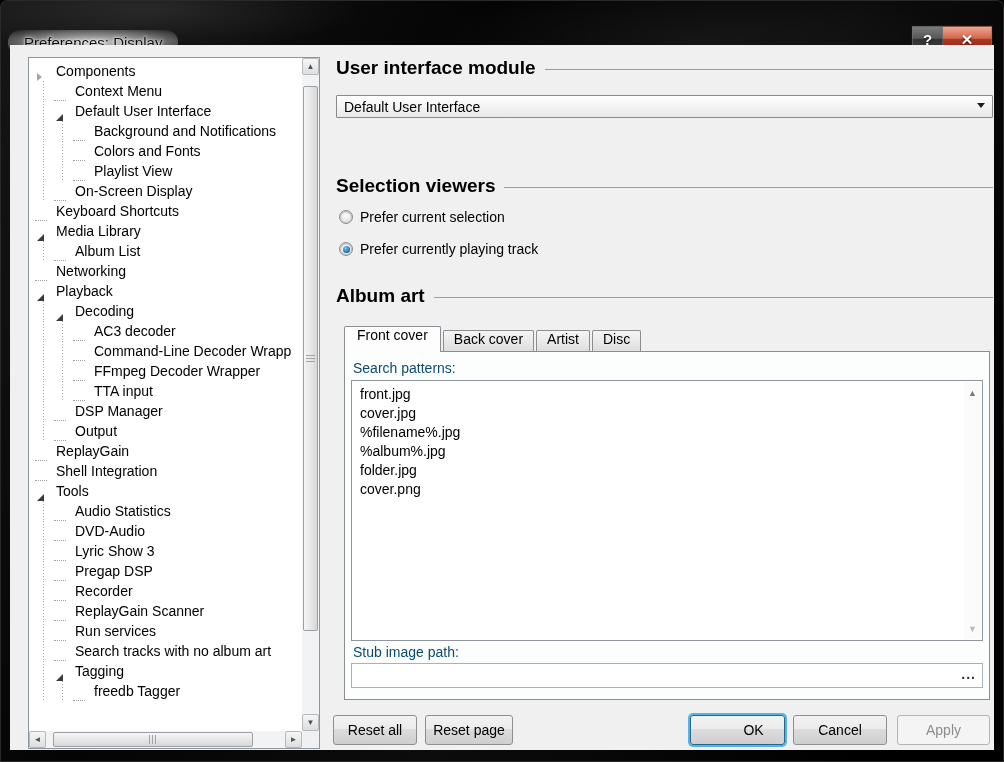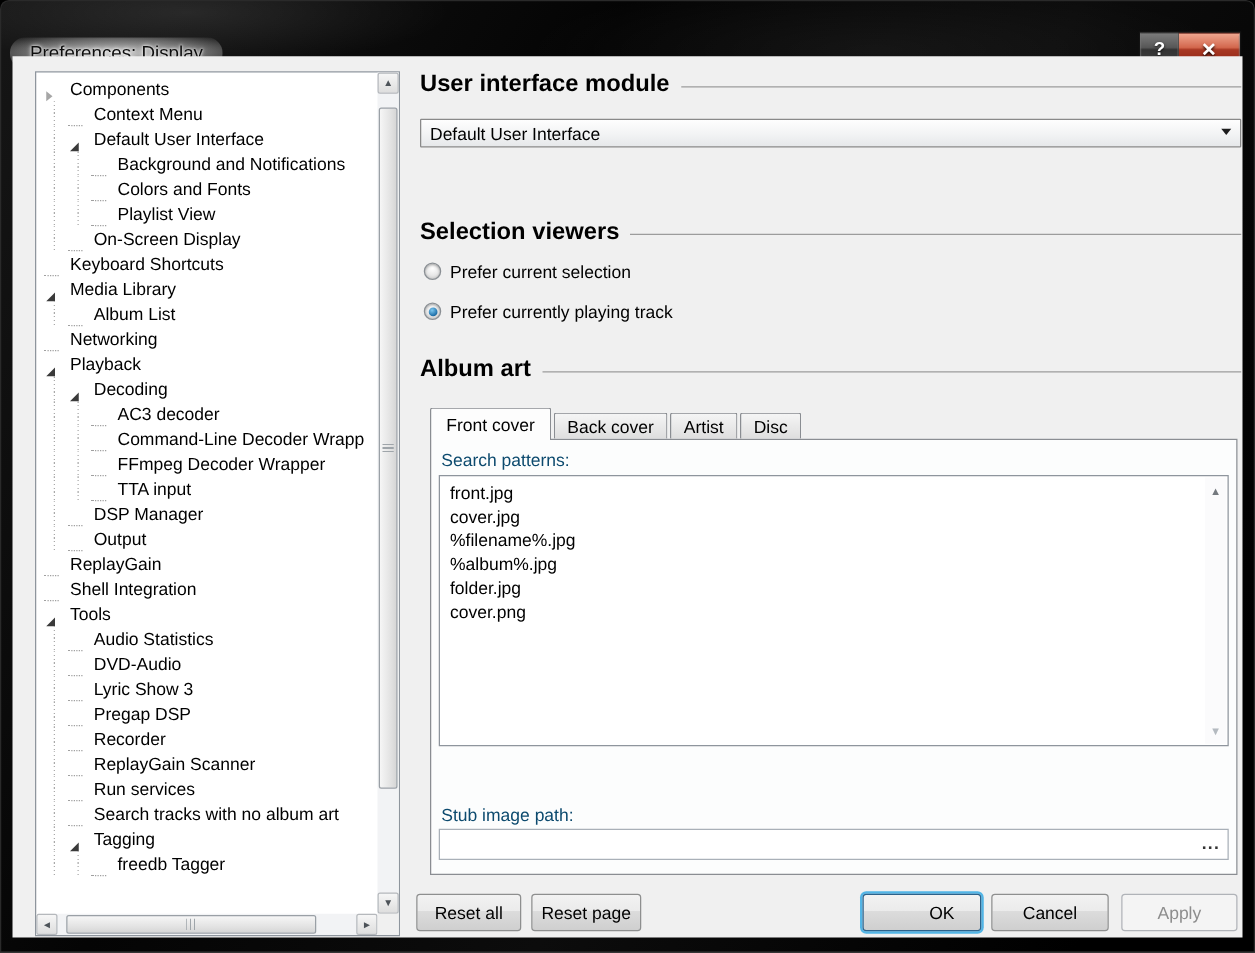--- a/index.html
+++ b/index.html
@@ -58,27 +58,27 @@
     background:linear-gradient(180deg,#fefefe,#f2f3f4 55%,#e6e8ea);display:flex;align-items:center;padding:0 24px 0 7px;font-size:14px;color:#000;}
   .combo .arrow{position:absolute;right:7px;top:7px;width:0;height:0;border-top:5px solid #1d1d1d;border-left:4px solid transparent;border-right:4px solid transparent;}
   .radio-row{position:absolute;left:9px;display:flex;align-items:center;gap:7px;font-size:14px;color:#000;height:20px;}
   .rr0{top:162px}.rr1{top:194px}
   .radio{width:14px;height:14px;border-radius:50%;flex:0 0 14px;border:1px solid #8a8f94;
     background:radial-gradient(circle at 50% 30%,#ffffff,#e8e8e8 55%,#c2c2c2);box-shadow:inset 0 1px 2px rgba(0,0,0,0.3);}
   .radio.checked::after{content:"";display:block;width:7px;height:7px;margin:2.5px;border-radius:50%;
     background:radial-gradient(circle at 38% 32%,#7cc7ef,#2374ad 65%,#134f7c);}
   
   .tabstrip{position:absolute;left:14px;top:280px;right:2px;height:26px;display:flex;align-items:flex-end;}
-  .tab{height:21px;display:flex;align-items:center;padding:0 10px;font-size:14px;color:#000;margin-right:2px;
+  .tab{height:21px;display:flex;padding:0 10px;font-size:14px;color:#000;margin-right:2px;
     border:1px solid #8a8d92;border-bottom:none;border-radius:2px 2px 0 0;background:linear-gradient(180deg,#f5f5f5,#dedede);}
   .tab.active{height:26px;background:#fdfdfd;margin-bottom:-1px;position:relative;z-index:3;padding:0 12px;}
   .tabpanel{position:absolute;left:14px;top:306px;width:646px;height:349px;background:#fcfdfd;border:1px solid #8a8d92;z-index:1;}
   .plabel{position:absolute;left:8px;font-size:14px;color:#0c4a6e;}
   .lbl-patterns{top:8px}.lbl-stub{top:292px}
-  .listbox{position:absolute;left:6px;top:28px;width:632px;height:217px;background:#fff;border:1px solid #8e959d;padding-top:4px;}
+  .listbox{position:absolute;left:6px;top:28px;width:632px;height:261px;background:#fff;border:1px solid #8e959d;padding-top:4px;}
   .pattern{height:19px;line-height:19px;padding-left:8px;font-size:14px;color:#000;white-space:nowrap;}
   .list-rail{position:absolute;top:1px;right:1px;bottom:1px;width:17px;background:#fbfbfc;}
   .rail-up,.rail-down{position:absolute;left:0;width:17px;height:17px;display:flex;align-items:center;justify-content:center;font-size:9px;}
   .rail-up{top:2px;color:#74797e}.rail-down{bottom:2px;color:#b4bac0}
   .stubfield{position:absolute;left:6px;top:311px;width:632px;height:25px;background:#fff;border:1px solid #a9b0b8;
     display:flex;align-items:center;padding:0 8px;font-size:14px;color:#000;}
   .browse{position:absolute;right:6px;top:2px;font-size:14px;font-weight:bold;color:#333;letter-spacing:1px;}
   
   .btn{position:absolute;top:670px;height:30px;display:flex;align-items:center;justify-content:center;font-size:14px;color:#000;
     border:1px solid #8e8f8f;border-radius:3px;background:linear-gradient(180deg,#f2f2f2,#ebebeb 45%,#dcdcdc 46%,#cfcfcf);}

